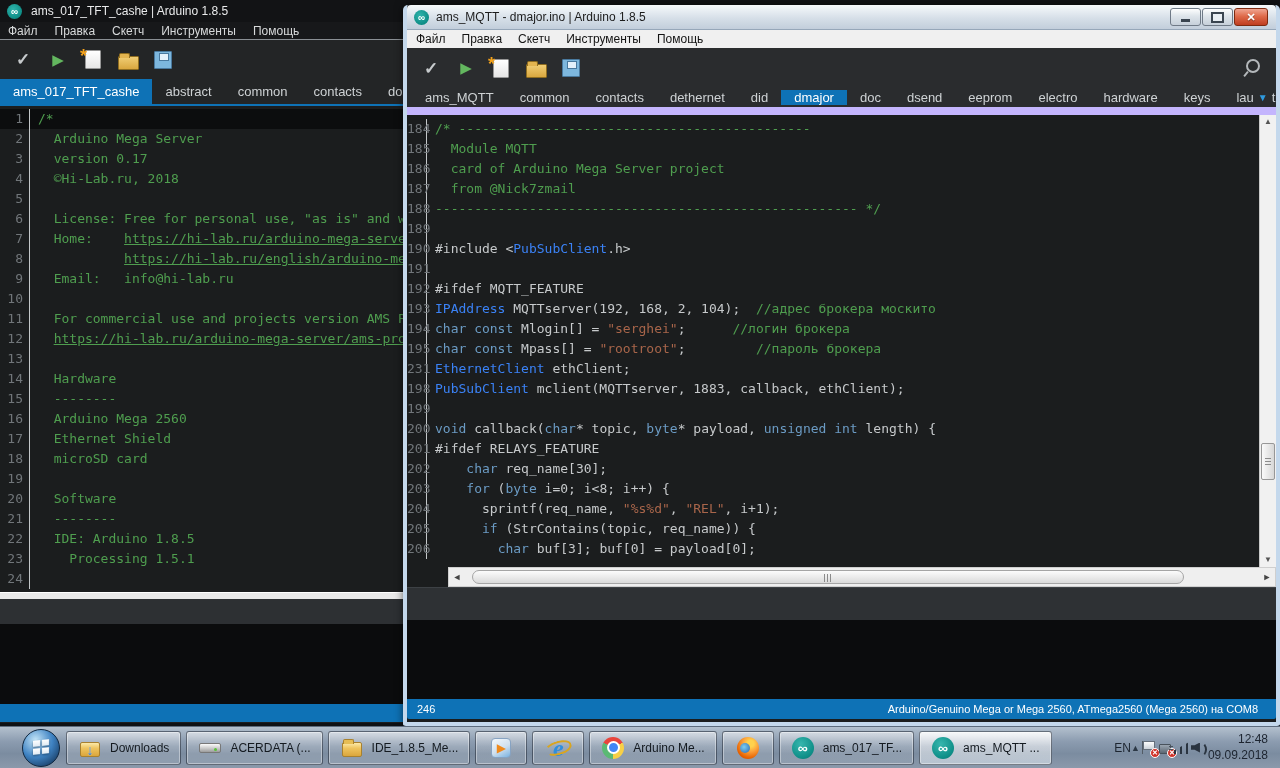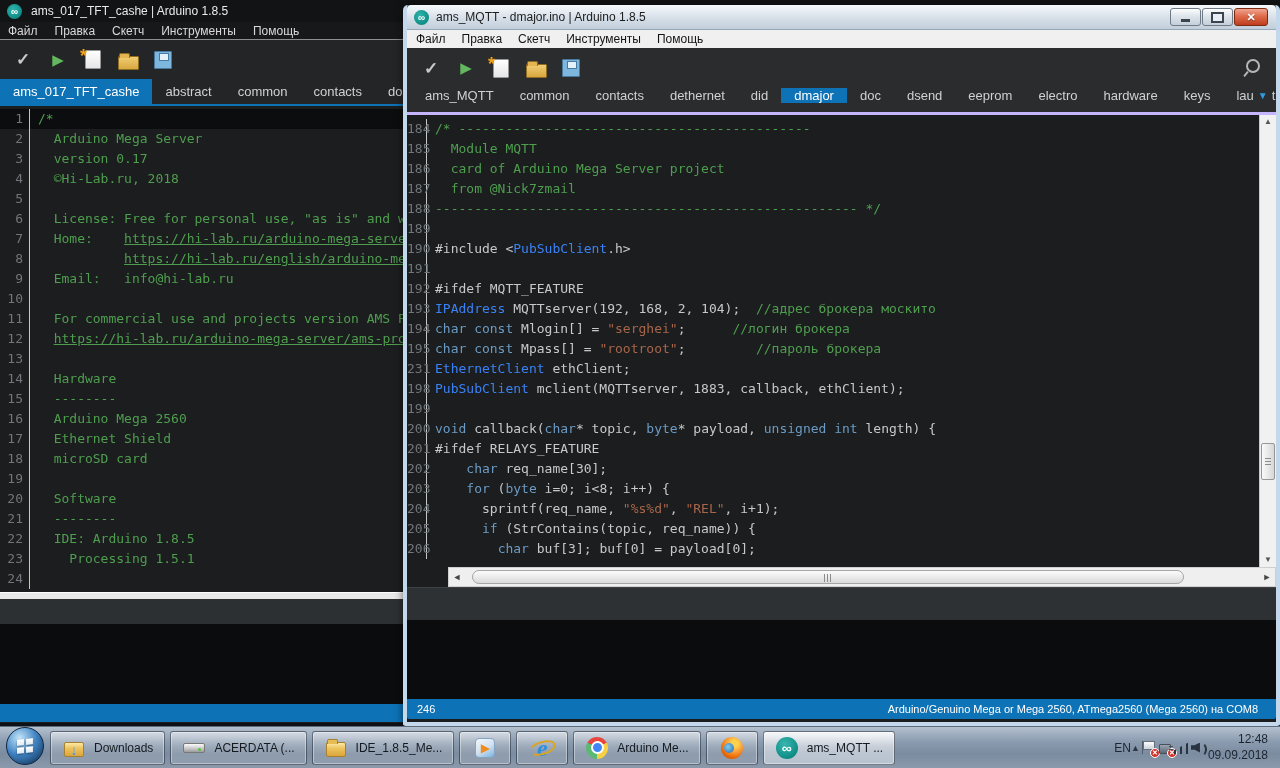--- a/index.html
+++ b/index.html
@@ -51,41 +51,41 @@
   
   #fgwin{position:absolute;left:403px;top:5px;width:877px;height:721px;border:4px solid #c4d8ec;border-top:none;border-radius:5px 5px 3px 3px;background:#1b1d1e;box-shadow:0 0 8px rgba(0,0,0,.55)}
   .fw-titlebar{height:25px;background:linear-gradient(#f6f9fb,#d6dfe8 55%,#c2cedb);border-bottom:1px solid #96a7b9;border-radius:4px 4px 0 0;display:flex;align-items:center;gap:7px;padding:0 5px 0 7px;font-size:12px;color:#1c1c1c}
   .win-btns{margin-left:auto;display:flex;gap:1px;padding-right:3px}
   .wbtn{width:31px;height:18px;border:1px solid #6f7a87;border-radius:3px;background:linear-gradient(#fdfefe,#dde4ea 45%,#c6d0da);display:flex;align-items:center;justify-content:center;position:relative}
   .wbtn-min::before{content:"";width:9px;height:3px;background:#3a4550;margin-top:7px}
   .wbtn-max::before{content:"";width:9px;height:7px;border:2px solid #3a4550;background:#e8eef3}
   .wbtn-close{width:34px;background:linear-gradient(#f0a591,#df6b4b 45%,#bf3d20);border-color:#7e2a10;color:#fff;font-weight:bold;font-size:11px;text-shadow:0 1px 1px rgba(0,0,0,.4)}
   .fw-menubar{height:18px;background:#f0f0f0;display:flex;gap:16px;align-items:center;padding-left:9px;font-size:12px;color:#141414}
   .fw-toolbar{height:40px;background:#2a2c2e;display:flex;align-items:center;gap:13px;padding-left:13px;position:relative}
-  .fw-tabbar{height:27px;background:#2a2c2e;display:flex;align-items:flex-start;padding-left:5px;border-bottom:3px solid #c4b5fd}
+  .fw-tabbar{height:27px;background:#2a2c2e;display:flex;align-items:center;padding-left:5px;border-bottom:8px solid #c4b5fd}
   .fw-editor{height:452px;display:flex;position:relative}
   .fw-code{flex:1;overflow:hidden;padding-top:4px}
   #fgwin .ln{width:20px}
   .vscroll{width:17px;flex:none;background:#f1f1f1;border-left:1px solid #c9c9c9;position:relative}
   .vs-arrow{position:absolute;left:0;right:0;text-align:center;font-size:8px;color:#555;height:14px;line-height:14px}
   .vs-up{top:0}.vs-down{bottom:0}
   .vthumb{position:absolute;left:1px;right:1px;top:328px;height:37px;background:linear-gradient(90deg,#fafafa,#d7d7d7);border:1px solid #979797;border-radius:2px}
   .vthumb::after{content:"";position:absolute;left:3px;right:3px;top:14px;height:8px;background:repeating-linear-gradient(#8b8b8b 0 1px,transparent 1px 3px)}
   .fw-hscroll{height:20px;background:#1b1d1e;position:relative}
   .hs-track{position:absolute;left:41px;right:0;top:0;bottom:0;background:#efefef;border:1px solid #cfcfcf;display:flex;align-items:center}
   .hs-arrow{width:16px;text-align:center;font-size:9px;color:#444;flex:none}
   .hs-right{margin-left:auto}
   .hs-thumb{margin-left:7px;width:712px;height:14px;background:linear-gradient(#fcfcfc,#dadada);border:1px solid #a5a5a5;border-radius:7px;position:relative;flex:none}
   .hs-thumb::after{content:"";position:absolute;left:50%;top:3px;width:8px;height:8px;margin-left:-4px;background:repeating-linear-gradient(90deg,#8b8b8b 0 1px,transparent 1px 3px)}
   .fw-msg{height:33px;background:#2e3134;border-top:1px solid #3d4145}
   .fw-console{height:79px;background:#0b0c0d}
   .fw-status{height:20px;background:#0e72b6;color:#fff;font-size:11px;display:flex;align-items:center;justify-content:space-between;padding:0 18px 0 10px;border-radius:0 0 2px 2px}
 
   
-  #taskbar{position:absolute;left:0;bottom:0;width:1280px;height:42px;background:linear-gradient(#b3c0ce,#8c9cb0 35%,#7b8ca0 65%,#8headaa);background:linear-gradient(#b3c0ce,#8c9cb0 35%,#7b8ca0 65%,#8b99ab);border-top:1px solid #5c6b7d;display:flex;padding:0 4px 0 6px;gap:6px}
+  #taskbar{position:absolute;left:0;bottom:0;width:1280px;height:42px;background:linear-gradient(#b3c0ce,#8c9cb0 35%,#7b8ca0 65%,#8headaa);background:linear-gradient(#b3c0ce,#8c9cb0 35%,#7b8ca0 65%,#8b99ab);border-top:1px solid #5c6b7d;display:flex;align-items:center;padding:0 4px 0 22px;gap:6px}
   .orb{width:38px;height:38px;border-radius:50%;flex:none;background:radial-gradient(circle at 35% 28%,#c4e5f8,#3f83c3 48%,#16395f 88%);border:1px solid #0f2740;display:flex;align-items:center;justify-content:center}
   .orb-flag{width:16px;height:15px;transform:skewY(-6deg);background:
     linear-gradient(#ffffff,#dfeaf3) no-repeat 0 0 / 7px 6px,
     linear-gradient(#ffffff,#dfeaf3) no-repeat 9px 0 / 7px 6px,
     linear-gradient(#ffffff,#dfeaf3) no-repeat 0 8px / 7px 6px,
     linear-gradient(#ffffff,#dfeaf3) no-repeat 9px 8px / 7px 6px;
     filter:drop-shadow(0 1px 1px rgba(0,20,40,.5))}
   .tb-buttons{display:flex;align-items:center;gap:5px;height:100%;padding:4px 0}
   .tb-btn{height:34px;border:1px solid rgba(18,28,42,.55);border-radius:3px;background:linear-gradient(rgba(255,255,255,.52),rgba(255,255,255,.2) 45%,rgba(255,255,255,.08));box-shadow:inset 0 0 0 1px rgba(255,255,255,.38);display:flex;align-items:center;gap:8px;padding:0 11px;font-size:12px;color:#141a20;white-space:nowrap}
   .tb-btn.icon-only{padding:0 13px}
@@ -327,20 +327,24 @@
       <div class="tb-btn icon-only">
         <span class="tbi tbi-ie"></span>
       </div>
       <div class="tb-btn">
         <span class="tbi tbi-chrome"></span>
         <span>Arduino Me...</span>
       </div>
       <div class="tb-btn icon-only">
         <span class="tbi tbi-firefox"></span>
       </div>
+      <div class="tb-btn">
+        <span class="tbi tbi-arduino"></span>
+        <span>ams_017_TF...</span>
+      </div>
       <div class="tb-btn active">
         <span class="tbi tbi-arduino"></span>
         <span>ams_MQTT ...</span>
       </div>
     </div>
   <div class="tray">
     <span>EN</span>
     <span class="tray-arrow">▲</span>
     <span class="tray-ico flag-ico">
         <span class="badge">✕</span>

